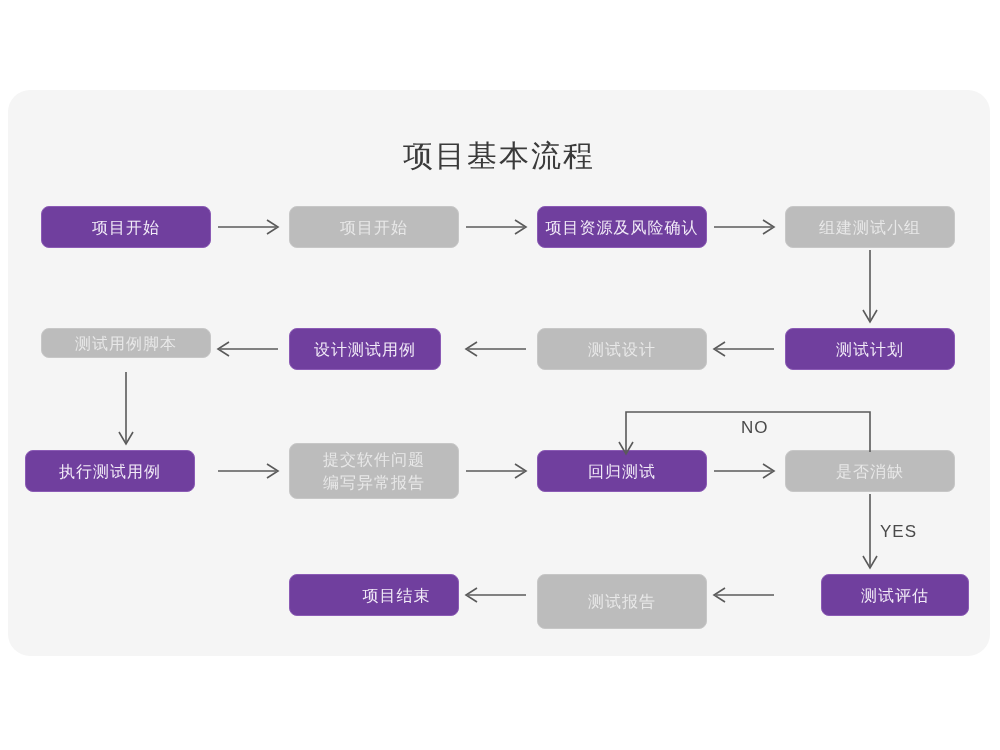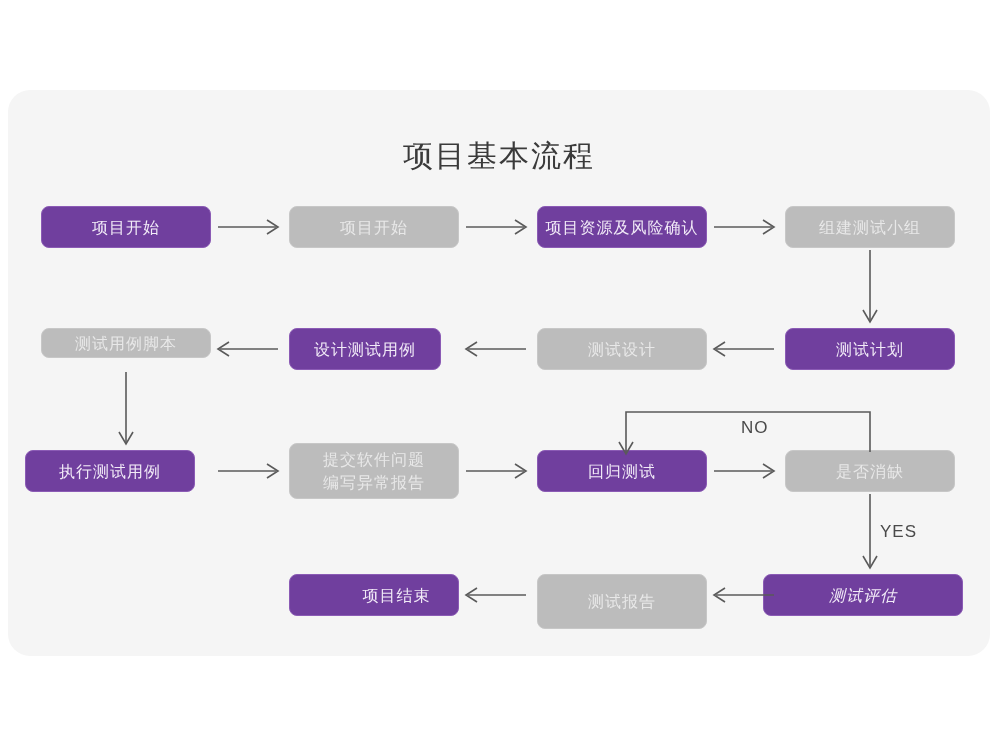--- a/index.html
+++ b/index.html
@@ -117,21 +117,21 @@
 
     <div class="node gray" style="left:281px; top:353px; width:170px; height:56px;">提交软件问题
 编写异常报告</div>
 
     <div class="node gray" style="left:777px; top:360px; width:170px; height:42px;">是否消缺</div>
 
     <div class="node purple" style="left:281px; top:484px; width:170px; height:42px;padding-left:45px;">项目结束</div>
 
     <div class="node gray" style="left:529px; top:484px; width:170px; height:55px;">测试报告</div>
 
-    <div class="node purple" style="left:755px; top:484px; width:200px; height:42px;font-style:italic;">测试评估</div>
+    <div class="node purple" style="left:813px; top:484px; width:148px; height:42px;">测试评估</div>
 
     <svg class="conn" style="left:208px; top:122px;" width="68" height="32">
       <line x1="2" y1="15" x2="60" y2="15"></line>
       <polyline class="head" points="51,8 62,15 51,22"></polyline>
     </svg>
 
     <svg class="conn" style="left:456px; top:122px;" width="68" height="32">
       <line x1="2" y1="15" x2="60" y2="15"></line>
       <polyline class="head" points="51,8 62,15 51,22"></polyline>
     </svg>

